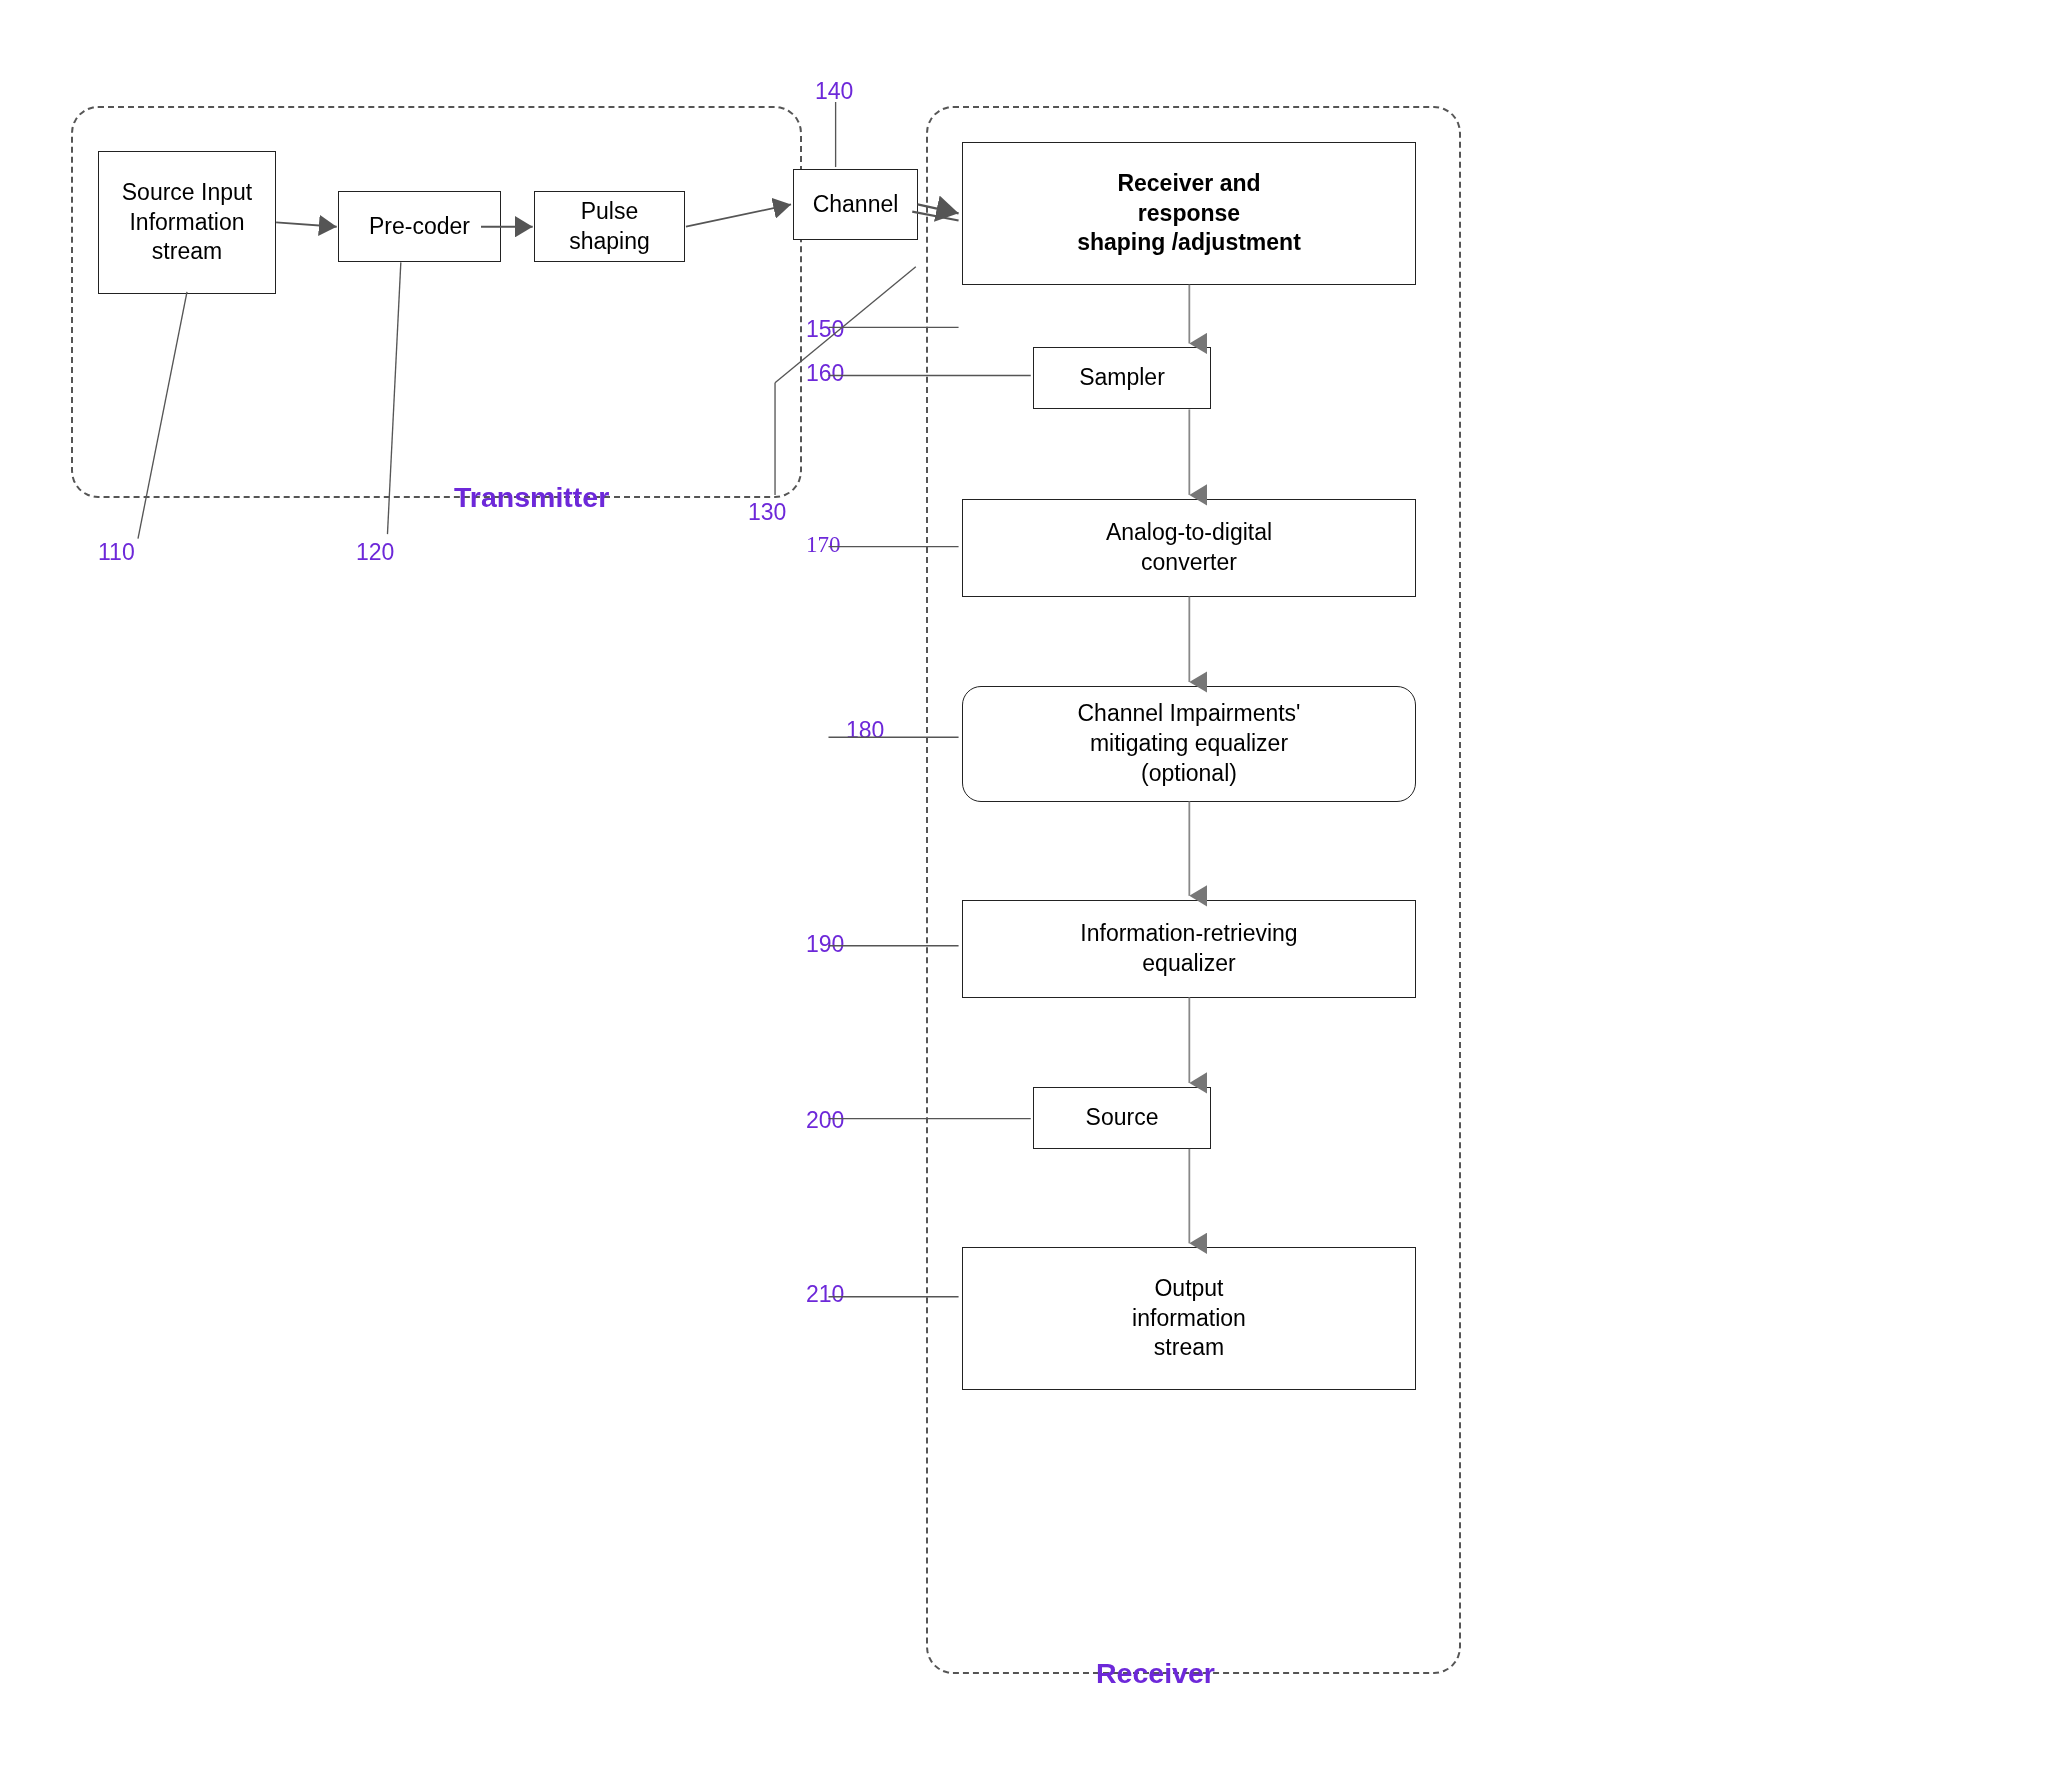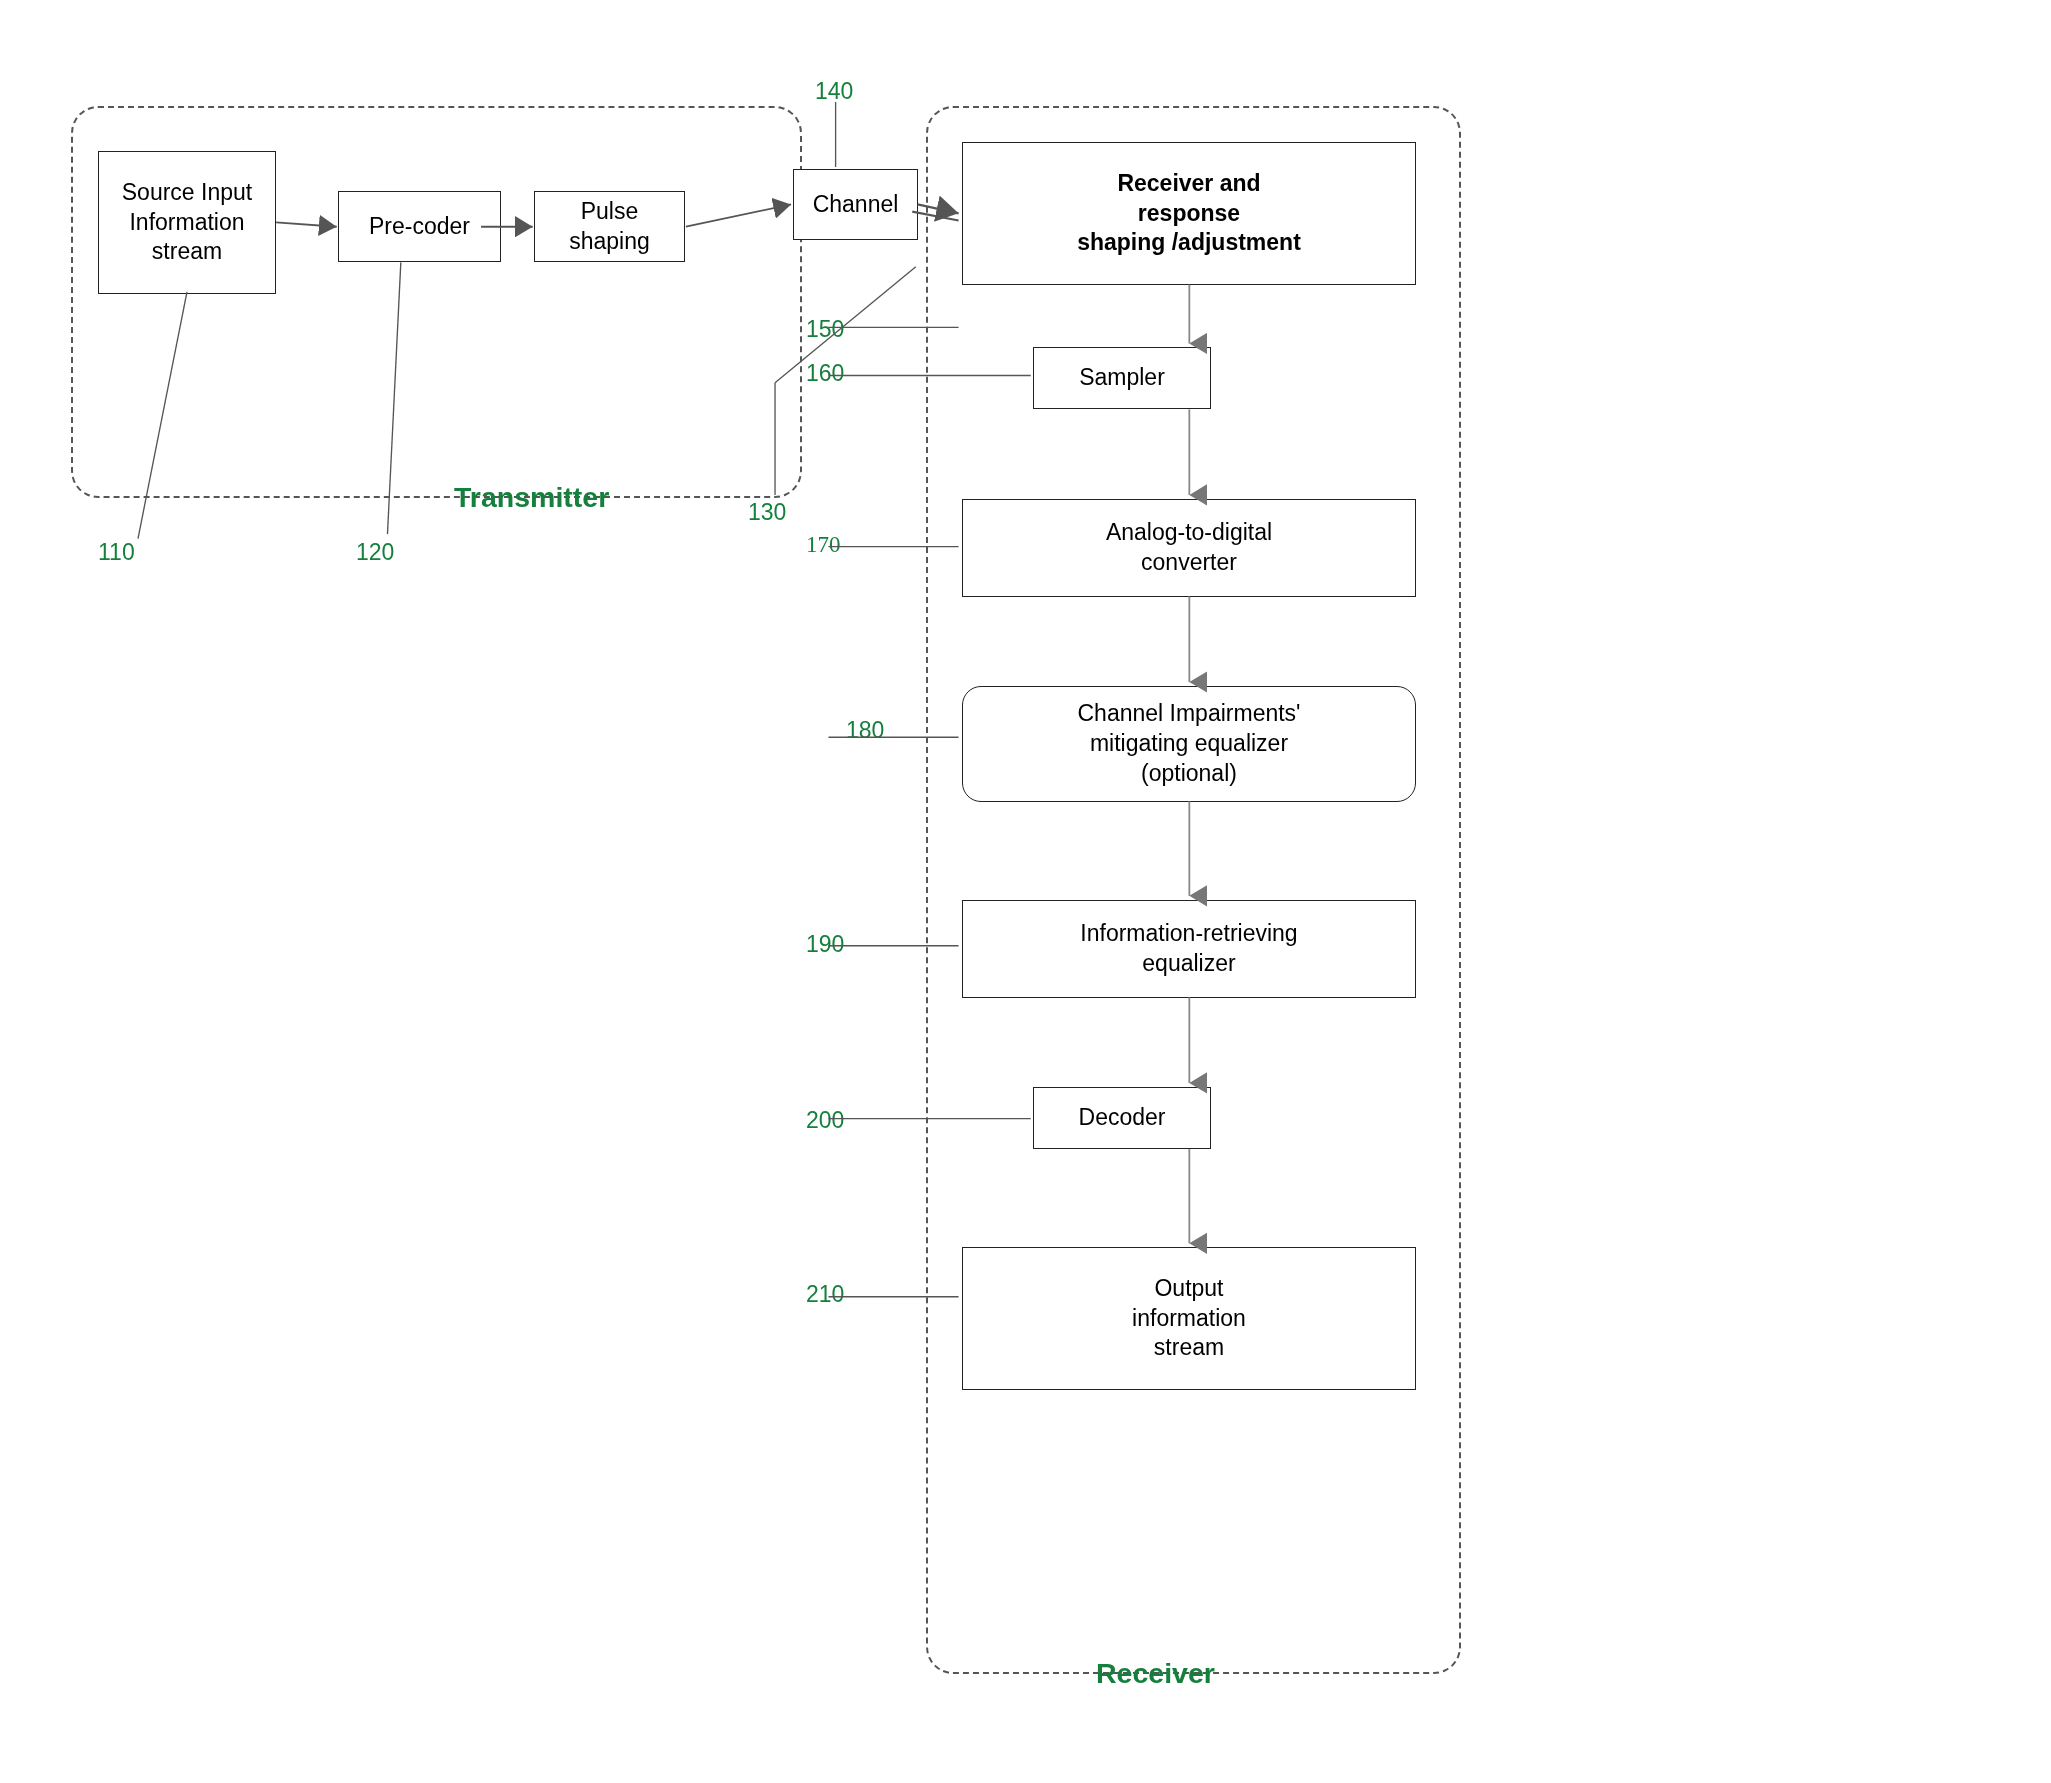--- a/index.html
+++ b/index.html
@@ -144,21 +144,21 @@
       top: 1194px;
       left: 909px;
       width: 454px;
       height: 143px;
     }
 
     
     .label {
       position: absolute;
       font-size: 23px;
-      color: #15803d;
+      color: #6d28d9;
     }
 
     .label-transmitter {
       top: 428px;
       left: 401px;
       font-size: 28.5px;
       font-weight: bold;
     }
 
     .label-receiver {
@@ -281,21 +281,21 @@
 mitigating equalizer
 (optional)</span>
   </div>
 
   <div class="block block-ire">
     <span style="white-space:pre-line;">Information-retrieving
 equalizer</span>
   </div>
 
   <div class="block block-decoder">
-    <span>Decoder</span>
+    <span>Source</span>
   </div>
 
   <div class="block block-output">
     <span style="white-space:pre-line;">Output
 information
 stream</span>
   </div>
 
   <span class="label label-transmitter">Transmitter</span>
   <span class="label label-receiver">Receiver</span>

